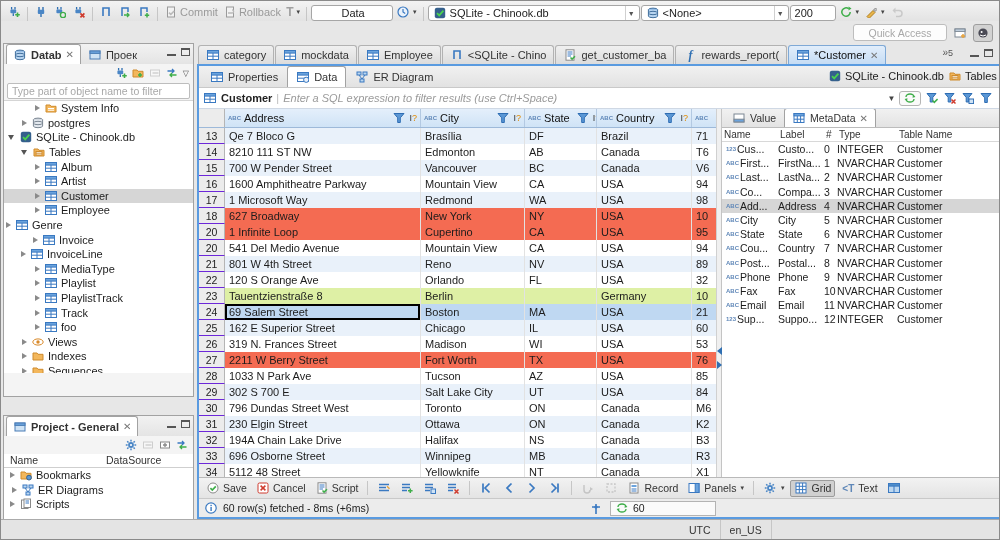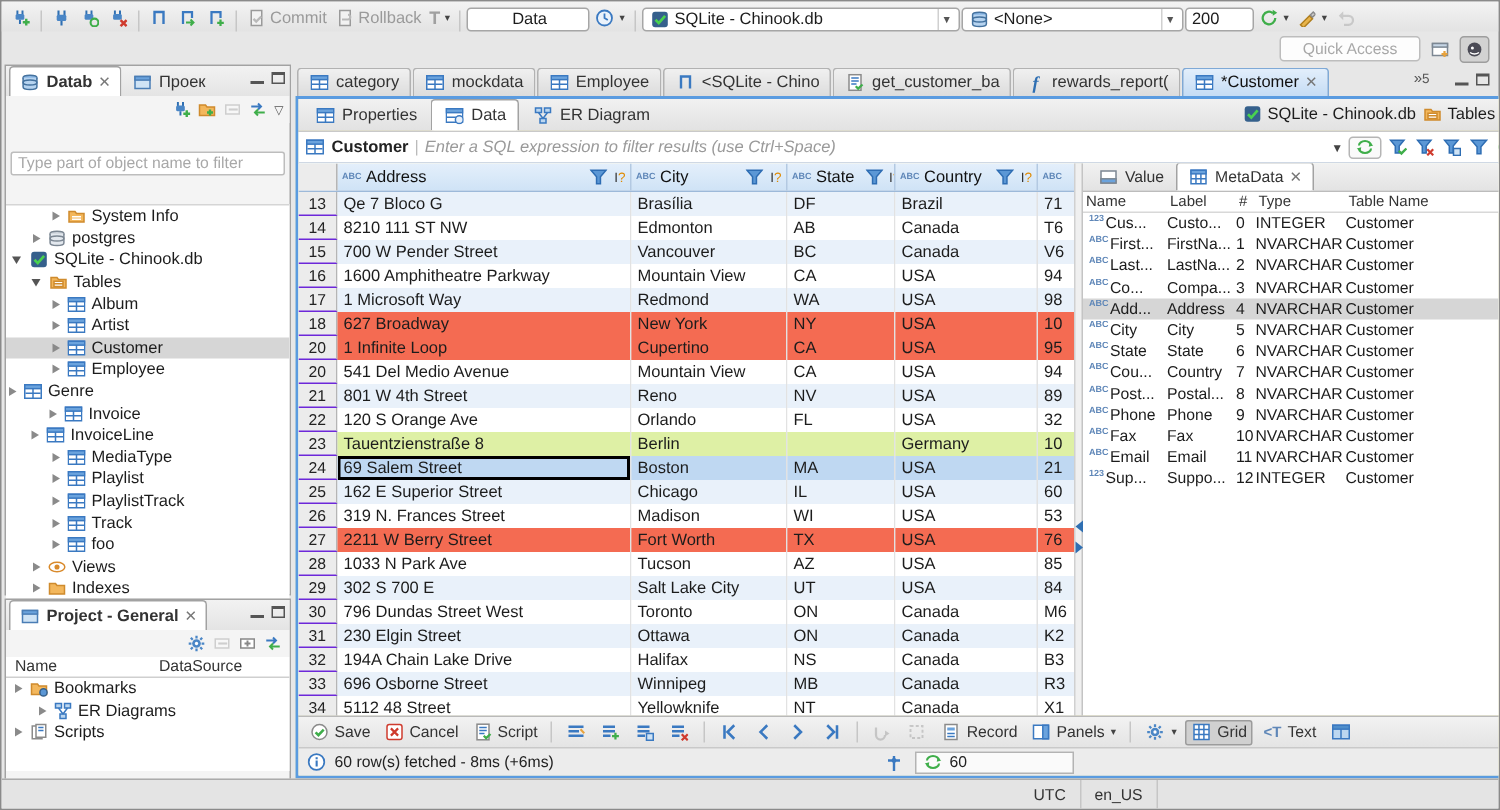--- a/index.html
+++ b/index.html
@@ -30,21 +30,21 @@
   .vpanel{position:absolute;background:#f4f4f4;border:1px solid #a2a2a2}
   .vtabs{height:20px;display:flex;align-items:flex-end;background:linear-gradient(#f2f2f2,#e4e4e4);padding-left:2px;position:relative}
   .vtab{height:20px;display:flex;align-items:center;gap:4px;padding:0 6px;font-size:11px;color:#333;
         border:1px solid transparent;border-bottom:none;border-radius:3px 3px 0 0;white-space:nowrap}
   .vtab.active{background:#fff;border-color:#a2a2a2;font-weight:bold}
   .close-x{color:#777;font-size:10px;font-weight:normal}
   .minmax{position:absolute;right:3px;top:4px;display:flex;gap:5px}
   .wmin{width:9px;height:8px;border-bottom:2px solid #555}
   .wmax{width:9px;height:8px;border:1px solid #555;border-top:2px solid #555}
   .vtbar{height:18px;display:flex;align-items:center;justify-content:flex-end;gap:3px;padding:0 4px;background:#f4f4f4}
-  #nav-filter{display:block;width:183px;height:16px;margin:19px auto;border:1px solid #bdbdbd;border-radius:2px;
+  #nav-filter{display:block;width:183px;height:16px;margin:1px auto;border:1px solid #bdbdbd;border-radius:2px;
               font-size:10.5px;padding:0 4px;color:#444;font-family:"Liberation Sans",sans-serif}
   #nav-filter::placeholder,#qa input::placeholder{color:#a8a8a8}
   #db-tree{background:#fff;height:273px;overflow:hidden;border-top:1px solid #d5d5d5}
   .trow{display:flex;align-items:center;gap:3px;height:14.6px;white-space:nowrap;overflow:hidden;font-size:11px}
   .trow.sel{background:#d6d6d6}
   .tw{width:8px;flex:none;display:inline-block}
   .tw.right{width:0;border-left:5px solid #8a8a8a;border-top:3.5px solid transparent;border-bottom:3.5px solid transparent;margin-left:2px;margin-right:1px}
   .tw.down{width:0;border-top:5px solid #555;border-left:3.5px solid transparent;border-right:3.5px solid transparent;margin-left:1px;margin-right:2px}
   
   #phead{display:flex;height:14px;background:#fff;border-bottom:1px solid #cfcfcf;font-size:10.5px;color:#333}
@@ -105,21 +105,21 @@
         border:1px solid transparent;border-bottom:none;border-radius:3px 3px 0 0;white-space:nowrap}
   .mtab.active{background:#fff;border-color:#a2a2a2}
   #mtab-icons{position:absolute;right:4px;top:4px;display:flex;gap:6px;align-items:center}
   .tri-down{width:0;height:0;border-top:5px solid #555;border-left:4px solid transparent;border-right:4px solid transparent}
   #mhead{display:flex;height:14px;border-bottom:1px solid #d8d8d8;font-size:10px;color:#333;align-items:center;background:#fff}
   .mh{padding:0 2px;overflow:hidden;white-space:nowrap}
   .m0{width:56px}.m1{width:46px}.m2{width:13px}.m3{width:60px}.m4{width:57px}.m5{flex:1;text-align:right;padding-right:2px}
   .mrow{display:flex;height:14.2px;align-items:center;font-size:10.5px;white-space:nowrap}
   .mrow>span{overflow:hidden}
   .mrow.sel{background:#d6d6d6}
-  .mrow .m0{display:flex;justify-content:flex-start;gap:1px;padding-left:4px}
+  .mrow .m0{display:flex;align-items:center;justify-content:flex-start;gap:1px;padding-left:4px}
   
   #btoolbar{position:absolute;left:0;right:0;bottom:19px;height:21px;background:linear-gradient(#f2f2f2,#e4e4e4);
             border-top:1px solid #b9b9b9;display:flex;align-items:center;padding:0 4px;gap:3px;font-size:10.5px;color:#333}
   .bbtn{display:flex;align-items:center;gap:3px;padding:1px 3px;border-radius:2px;white-space:nowrap}
   .bbtn.pressed{background:#d0d0d0;border:1px solid #9c9c9c}
   .bbtn.dim{opacity:.45}
   
   #estatus{position:absolute;left:0;right:0;bottom:0;height:19px;background:#ececec;border-top:1px solid #c9c9c9;
            display:flex;align-items:center;padding:0 5px;gap:5px;font-size:10.5px;color:#222}
   #estatus .box{position:absolute;left:411px;width:106px;height:15px;border:1px solid #b3b3b3;background:#fafafa;
@@ -582,21 +582,21 @@
           <span class="ic">
             <svg viewBox="0 0 12 12">
               <path d="M1 3 L5 3 L6 4.3 L11 4.3 L11 10 L1 10 Z" fill="#f3b75c" stroke="#cf8b2d"></path>
             </svg>
           </span>
           <span>Sequences</span>
         </div>
       </div>
   </div>
 
-  <div class="vpanel" style="left:2px;top:398px;width:191px;height:124px">
+  <div class="vpanel" style="left:2px;top:414px;width:191px;height:124px">
     <div class="vtabs">
       <span class="vtab active">
         <span class="ic">
             <svg viewBox="0 0 12 12">
               <rect x="1" y="2" width="10" height="8" fill="#cfe3f5" stroke="#4a7db5"></rect>
               <rect x="1" y="2" width="10" height="2.4" fill="#6ba3dd" stroke="#4a7db5"></rect>
             </svg>
           </span>
         <span>Project - General</span>
         <span class="close-x">✕</span>
@@ -641,21 +641,21 @@
         <div class="trow" style="padding-left:4px">
           <span class="tw right"></span>
           <span class="ic">
             <svg viewBox="0 0 12 12">
               <path d="M1 3 L5 3 L6 4.3 L11 4.3 L11 10 L1 10 Z" fill="#f3b75c" stroke="#cf8b2d"></path>
               <circle cx="9" cy="8.6" r="2.4" fill="#5b97d5" stroke="#35608c"></circle>
             </svg>
           </span>
           <span>Bookmarks</span>
         </div>
-        <div class="trow" style="padding-left:20px">
+        <div class="trow" style="padding-left:6px">
           <span class="tw right"></span>
           <span class="ic">
             <svg viewBox="0 0 12 12">
               <rect x="1" y="1" width="4" height="3" fill="#bcd7f0" stroke="#3a79c1"></rect>
               <rect x="7" y="1" width="4" height="3" fill="#bcd7f0" stroke="#3a79c1"></rect>
               <rect x="4" y="8" width="4" height="3" fill="#bcd7f0" stroke="#3a79c1"></rect>
               <path d="M3 4 L6 8 M9 4 L6 8" stroke="#3a79c1" fill="none"></path>
             </svg>
           </span>
           <span>ER Diagrams</span>

